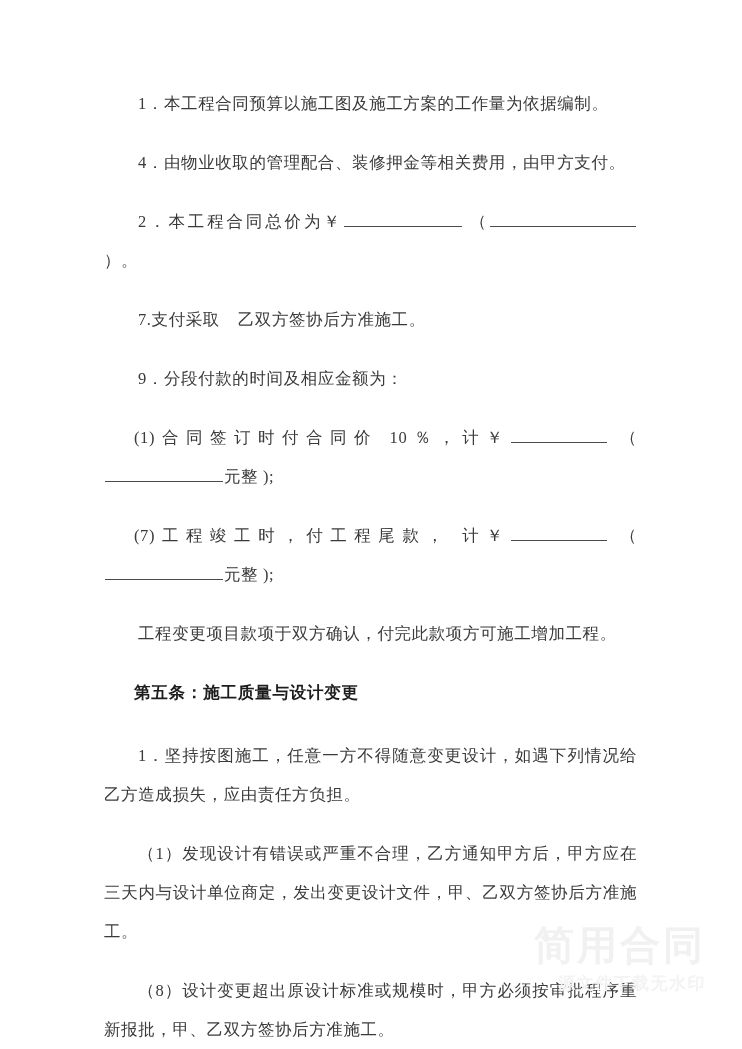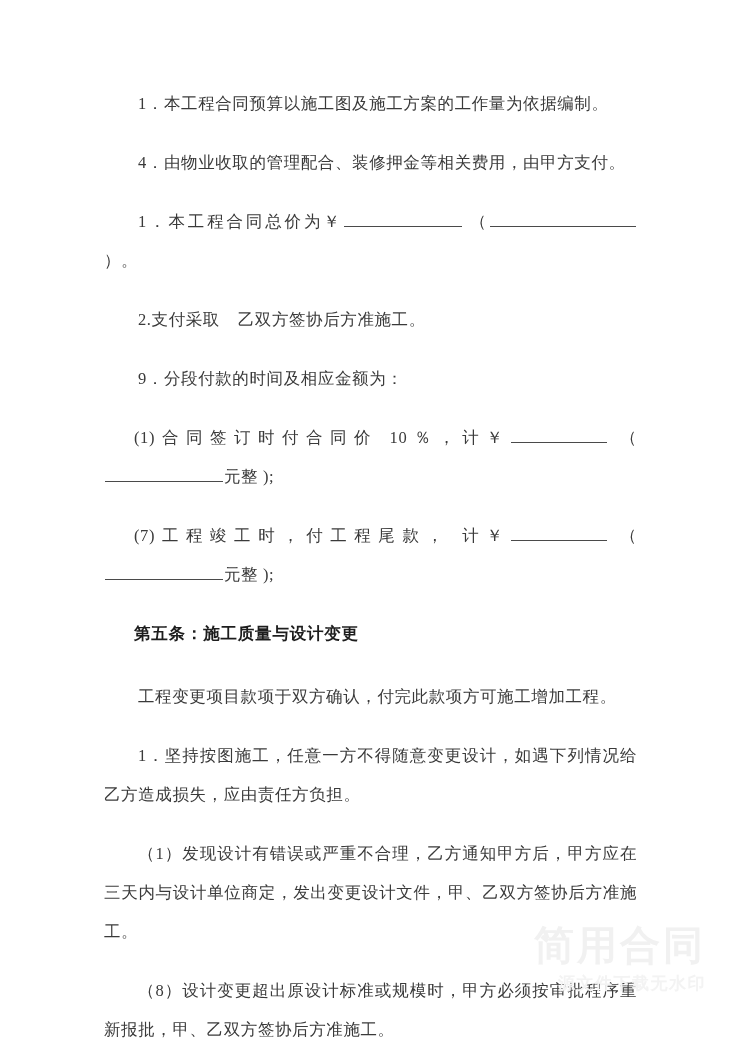--- a/index.html
+++ b/index.html
@@ -110,45 +110,45 @@
 
     <p class="para indent">
       <span>1．本工程合同预算以施工图及施工方案的工作量为依据编制。</span>
     </p>
 
     <p class="para indent">
       <span>4．由物业收取的管理配合、装修押金等相关费用，由甲方支付。</span>
     </p>
 
     <p class="para indent">
-      <span>1．本工程合同总价为￥</span><span class="blank w-long"></span>&nbsp;<span>（</span><span class="blank w-xlong"></span><span>）。</span>
+      <span>2．本工程合同总价为￥</span><span class="blank w-long"></span>&nbsp;<span>（</span><span class="blank w-xlong"></span><span>）。</span>
     </p>
 
     <p class="para indent">
-      <span>2.支付采取</span><span class="gap-space"></span><span>乙双方签协后方准施工。</span>
+      <span>7.支付采取</span><span class="gap-space"></span><span>乙双方签协后方准施工。</span>
     </p>
 
     <p class="para indent">
       <span>9．分段付款的时间及相应金额为：</span>
     </p>
 
     <p class="para indent-small">
       <span>(1)合同签订时付合同价 10％，计￥</span><span class="blank w-med"></span>&nbsp;<span>（</span><span class="blank w-long"></span><span>元整 );</span>
     </p>
 
     <p class="para indent-small">
       <span>(7)工程竣工时，付工程尾款， 计￥</span><span class="blank w-med"></span>&nbsp;<span>（</span><span class="blank w-long"></span><span>元整 );</span>
     </p>
 
+    <p class="para indent">
+      <span>工程变更项目款项于双方确认，付完此款项方可施工增加工程。</span>
+    </p>
+
     <p class="para heading">
       <span>第五条：施工质量与设计变更</span>
-    </p>
-
-    <p class="para indent">
-      <span>工程变更项目款项于双方确认，付完此款项方可施工增加工程。</span>
     </p>
 
     <p class="para indent">
       <span>1．坚持按图施工，任意一方不得随意变更设计，如遇下列情况给乙方造成损失，应由责任方负担。</span>
     </p>
 
     <p class="para indent">
       <span>（1）发现设计有错误或严重不合理，乙方通知甲方后，甲方应在三天内与设计单位商定，发出变更设计文件，甲、乙双方签协后方准施工。</span>
     </p>
 

